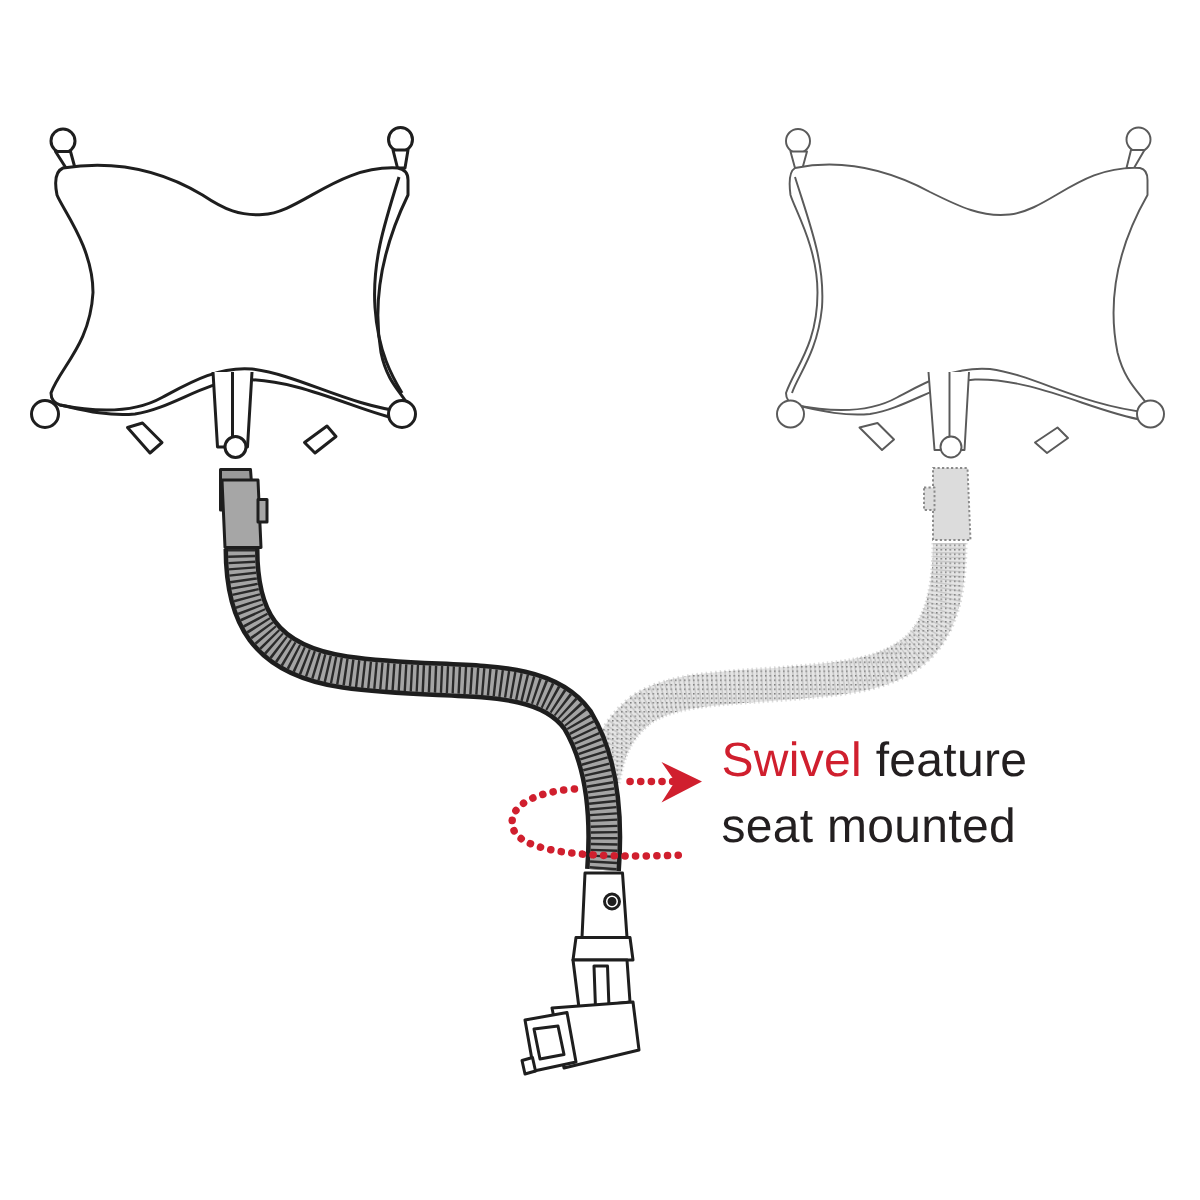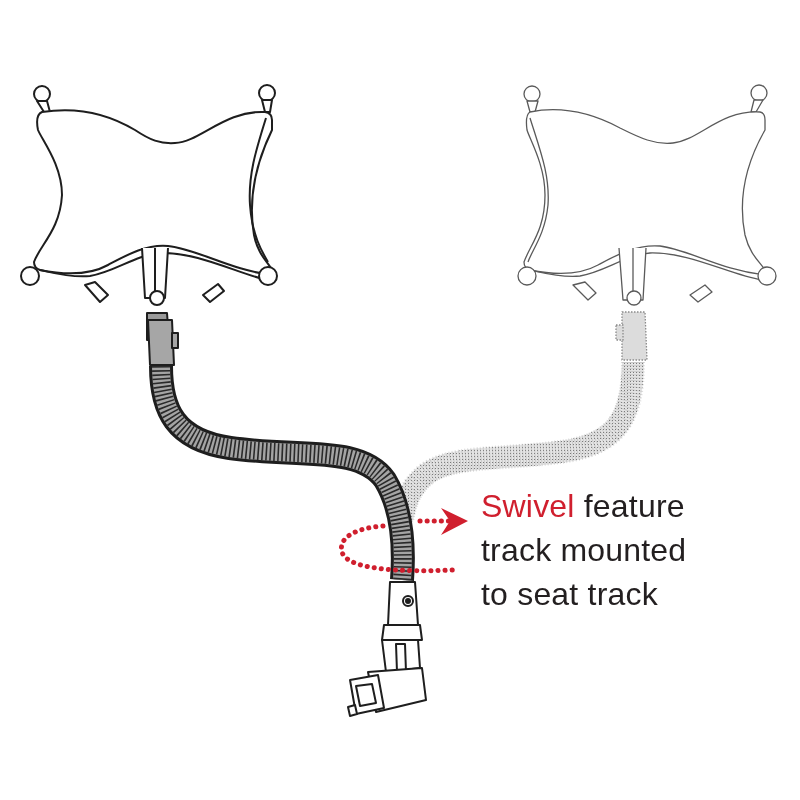--- a/index.html
+++ b/index.html
@@ -101,16 +101,15 @@
 
   <g>
     <path d="M420,521 L458,521" fill="none" stroke="#d01f2e" stroke-width="5" stroke-linecap="round" stroke-dasharray="0.1 7"></path>
     <path d="M441,508 L468,521 L441,535 L450,521 Z" fill="#d01f2e"></path>
     <path d="M383,526 C355,528 338,538 342,552 C346,566 380,573 455,570" fill="none" stroke="#d01f2e" stroke-width="5" stroke-linecap="round" stroke-dasharray="0.1 7"></path>
   </g>
 </svg>
 
 <div class="caption">
   <div><span class="hl">Swivel</span><span> feature</span></div>
-  <div>track mounted</div>
-  <div>to seat track</div>
+  <div>seat mounted</div>
 </div>
 </div>
 
 </body></html>

